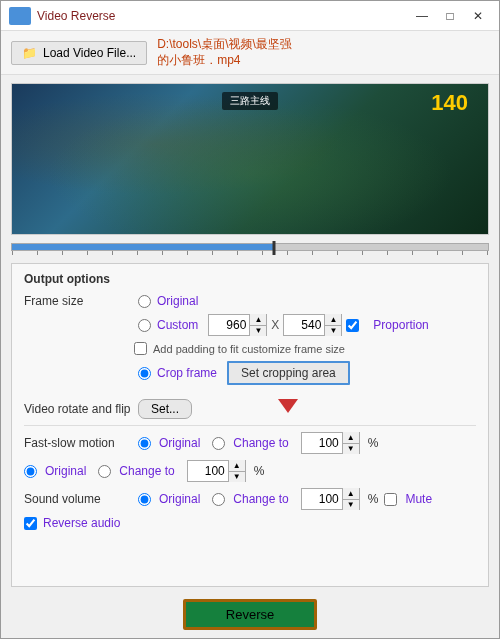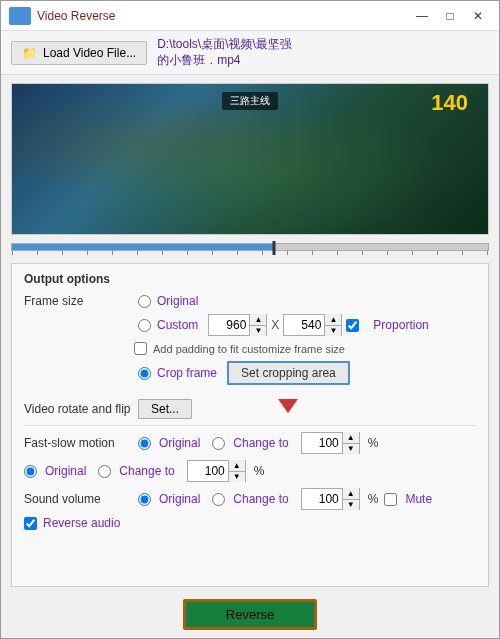--- a/index.html
+++ b/index.html
@@ -79,21 +79,21 @@
     .file-icon {
       width: 22px;
       height: 18px;
       background: #4a90d9;
       border-radius: 2px;
       position: relative;
       display: inline-block;
     }
     .file-path {
       font-size: 12px;
-      color: #4c1d95;
+      color: #c2410c;
       line-height: 1.3;
     }
 
     .video-area {
       background: #e8e8e8;
       margin: 8px 10px 4px 10px;
       height: 152px;
       border: 1px solid #ccc;
       display: flex;
       align-items: center;
@@ -253,21 +253,21 @@
       margin-left: 0;
     }
     .x-label { font-size: 12px; color: #555; }
 
     .btn-set {
       background: #e8e8e8;
       border: 1px solid #aaa;
       padding: 2px 12px;
       font-size: 12px;
       cursor: pointer;
-      border-radius: 1px;
+      border-radius: 7px;
     }
 
     .btn-set-crop {
       background: #e8e8e8;
       border: 2px solid #4a90d9;
       padding: 3px 12px;
       font-size: 12px;
       cursor: pointer;
       border-radius: 1px;
       color: #333;

